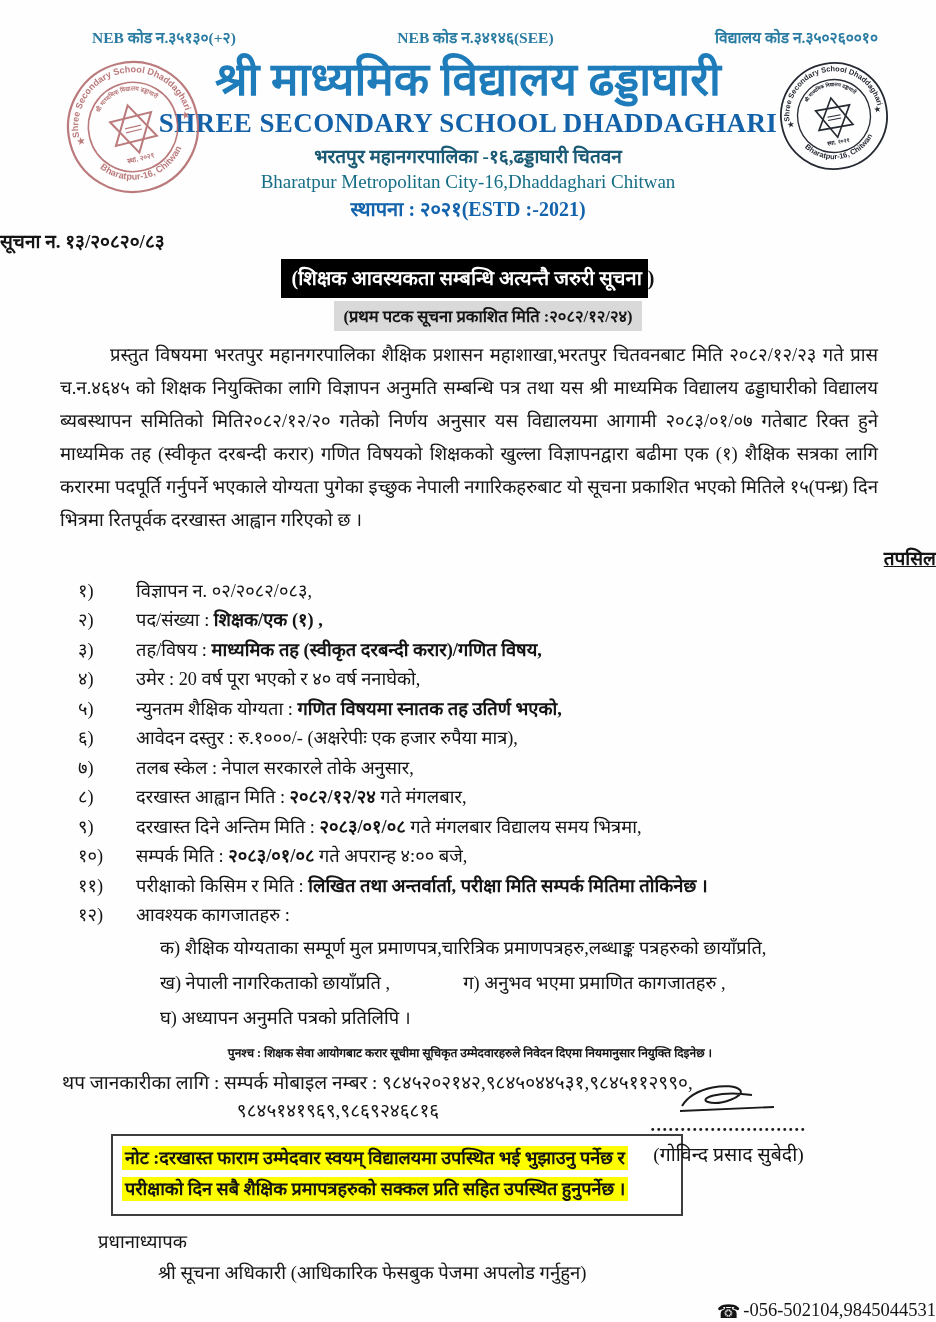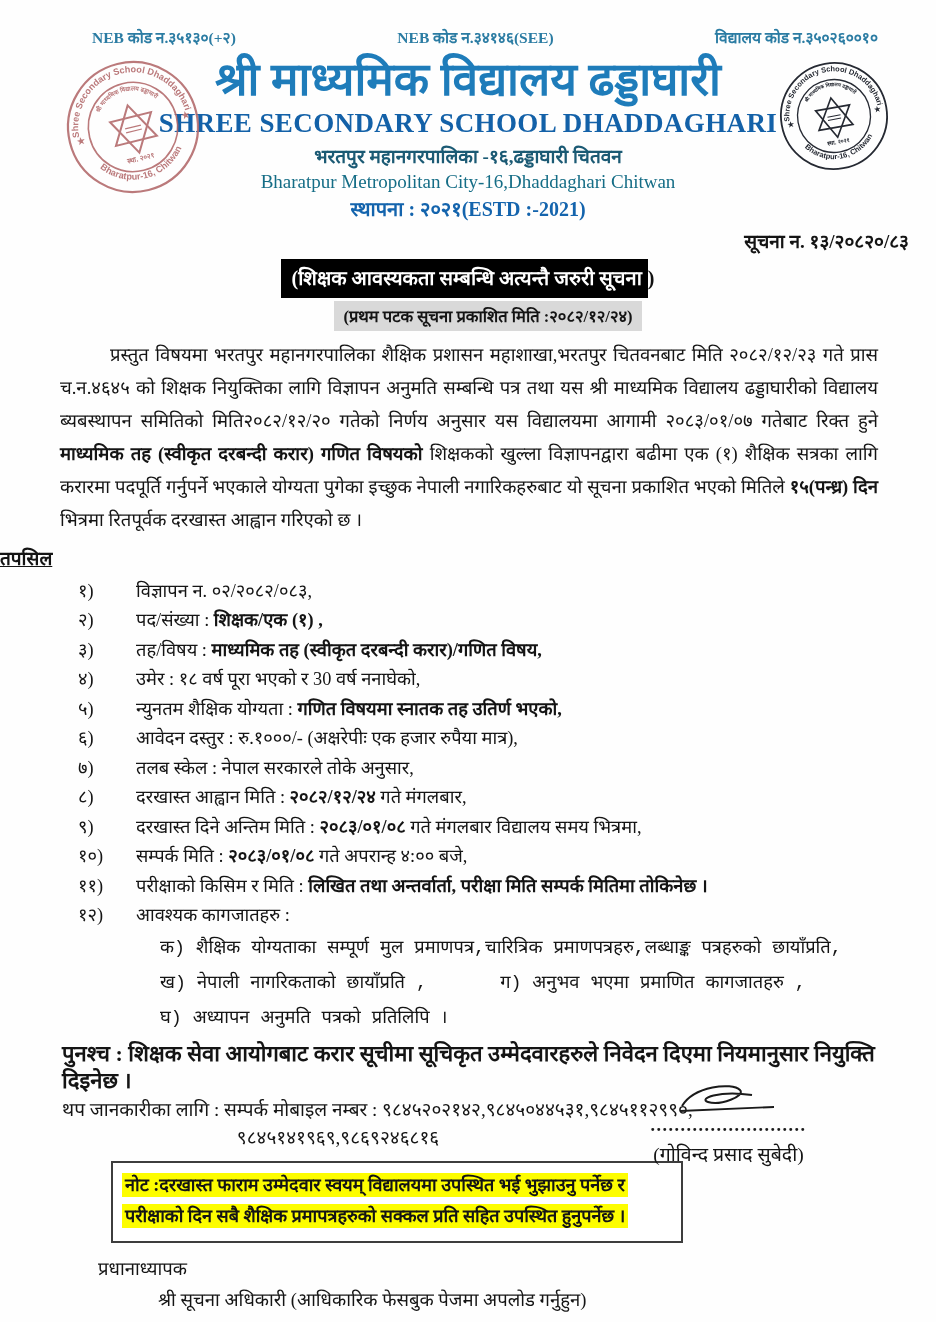--- a/index.html
+++ b/index.html
@@ -23,38 +23,38 @@
   .stamp text{ fill:currentColor; font-family:"Liberation Sans",sans-serif; font-weight:bold; }
   .stamp circle, .stamp polygon, .stamp path.lines{ stroke:currentColor; fill:none; }
   
   .header{ text-align:center; padding-top:6px; }
   .title-np{ font-size:46px; line-height:1.12; font-weight:bold; color:#1e7cba; }
   .title-en{ font-size:27px; font-weight:bold; color:#1361a8; letter-spacing:.4px; margin-top:2px; }
   .addr-np{ font-size:19px; color:#1b5a74; margin-top:4px; font-weight:bold; }
   .addr-en{ font-size:19px; color:#156d86; margin-top:2px; }
   .estd{ font-size:20px; color:#1464ad; margin-top:2px; font-weight:bold; }
   
-  .notice-no{ text-align:right; padding-right:27px; font-size:19px; margin-top:6px; font-weight:bold; }
+  .notice-no{ padding-right:27px; font-size:19px; margin-top:6px; font-weight:bold; }
   .title-line{ text-align:center; margin-top:5px; }
   .black-box{ background:#000; color:#fff; display:inline-block; font-size:20px; font-weight:bold; padding:5px 6px 7px 10px; }
   .close-paren{ font-size:20px; font-weight:bold; color:#111; }
   .sub-line{ text-align:center; margin-top:3px;padding-left:40px; }
   .gray-box{ background:#d9d9d9; display:inline-block; font-size:16.5px; font-weight:bold; padding:3px 9px 4px; }
   
   .para{ margin:8px 58px 0 60px; font-size:18.5px; line-height:33px; text-align:justify; text-indent:50px; }
-  .para b{ font-weight:bold; }
-  
-  .tapsil-head{ text-align:left; font-size:19px; font-weight:bold; text-decoration:underline; margin-top:8px; }
+  .para b{ font-weight:normal; }
+  
+  .tapsil-head{ text-align:right; font-size:19px; font-weight:bold; text-decoration:underline; margin-top:8px; }
   .t-list{ margin-top:6px; }
   .t-row{ display:flex; margin-left:78px; padding-right:40px; font-size:18.3px; line-height:29.5px; }
   .t-num{ flex:none; width:58px; }
   .t-text{ flex:1; }
-  .sub-item{ margin-left:160px; padding-right:56px; font-size:18.3px; line-height:35px;font-family:Liberation Mono, monospace; }
-  
-  .ps{ margin:4px 58px 0 62px; font-size:22px; font-weight:bold; line-height:27px; }
+  .sub-item{ margin-left:160px; padding-right:56px; font-size:18.3px; line-height:35px; }
+  
+  .ps{ margin:4px 58px 0 62px; font-size:12px; font-weight:bold; line-height:27px;text-align:center; }
   .contact{ margin:2px 58px 0 62px; font-size:19px; line-height:28px; }
   .contact2{ font-size:19px; line-height:27px; text-align:center; margin-right:260px; }
   
   .bottom-row{ position:relative; margin:10px 0 0 64px;padding-left:47px; }
   .note-box{ width:572px; border:2px solid #3d3d3d; padding:7px 9px 9px; background:#fff; }
   .note-line{ font-size:18px; font-weight:bold; line-height:31px; }
   .hl{ background:#fdfd00; padding:2px 3px; }
   .sig-block{ position:absolute; right:100px; top:1082px; width:215px; text-align:center; }
   .sig-scribble{ display:block; margin:0 auto; }
   .sig-dots{ font-size:18px; font-weight:bold; letter-spacing:1.5px; line-height:18px; color:#1a1a1a; }
@@ -150,21 +150,21 @@
       <div class="t-row">
         <span class="t-num">२)</span>
         <span class="t-text"><span>पद/संख्या : </span><b>शिक्षक/एक (१) ,</b><span></span></span>
       </div>
       <div class="t-row">
         <span class="t-num">३)</span>
         <span class="t-text"><span>तह/विषय : </span><b>माध्यमिक तह (स्वीकृत दरबन्दी करार)/गणित विषय,</b><span></span></span>
       </div>
       <div class="t-row">
         <span class="t-num">४)</span>
-        <span class="t-text"><span>उमेर : १८ वर्ष पूरा भएको र 30 वर्ष ननाघेको,</span><b></b><span></span></span>
+        <span class="t-text"><span>उमेर : 20 वर्ष पूरा भएको र ४० वर्ष ननाघेको,</span><b></b><span></span></span>
       </div>
       <div class="t-row">
         <span class="t-num">५)</span>
         <span class="t-text"><span>न्युनतम शैक्षिक योग्यता : </span><b>गणित विषयमा स्नातक तह उतिर्ण भएको,</b><span></span></span>
       </div>
       <div class="t-row">
         <span class="t-num">६)</span>
         <span class="t-text"><span>आवेदन दस्तुर : रु.१०००/- (अक्षरेपीः एक हजार रुपैया मात्र),</span><b></b><span></span></span>
       </div>
       <div class="t-row">

